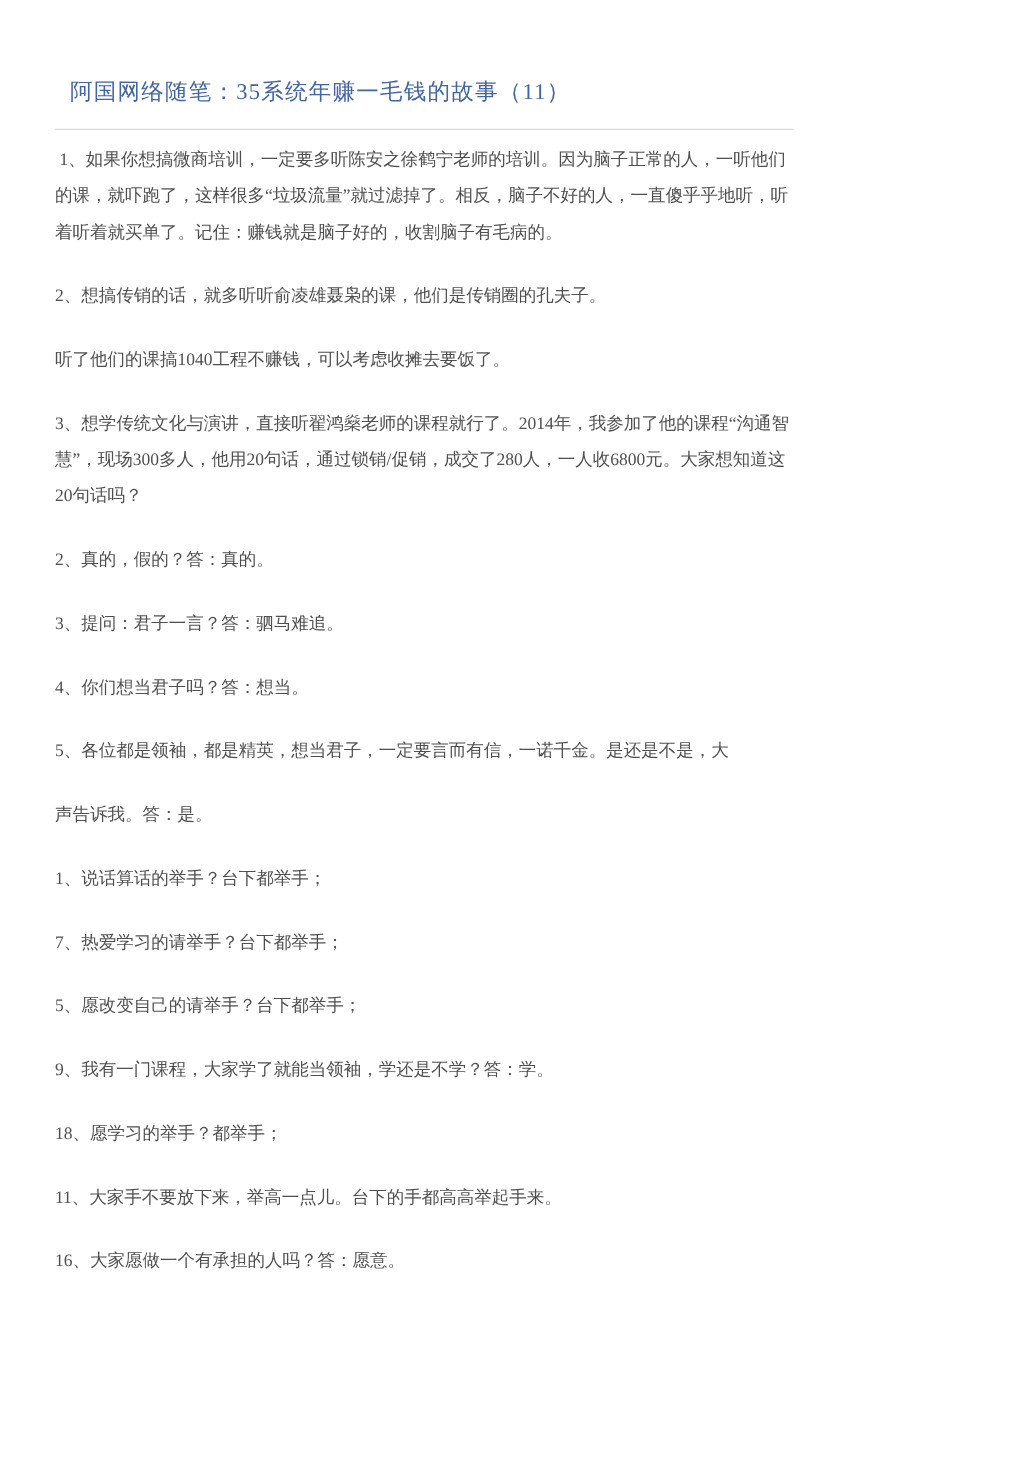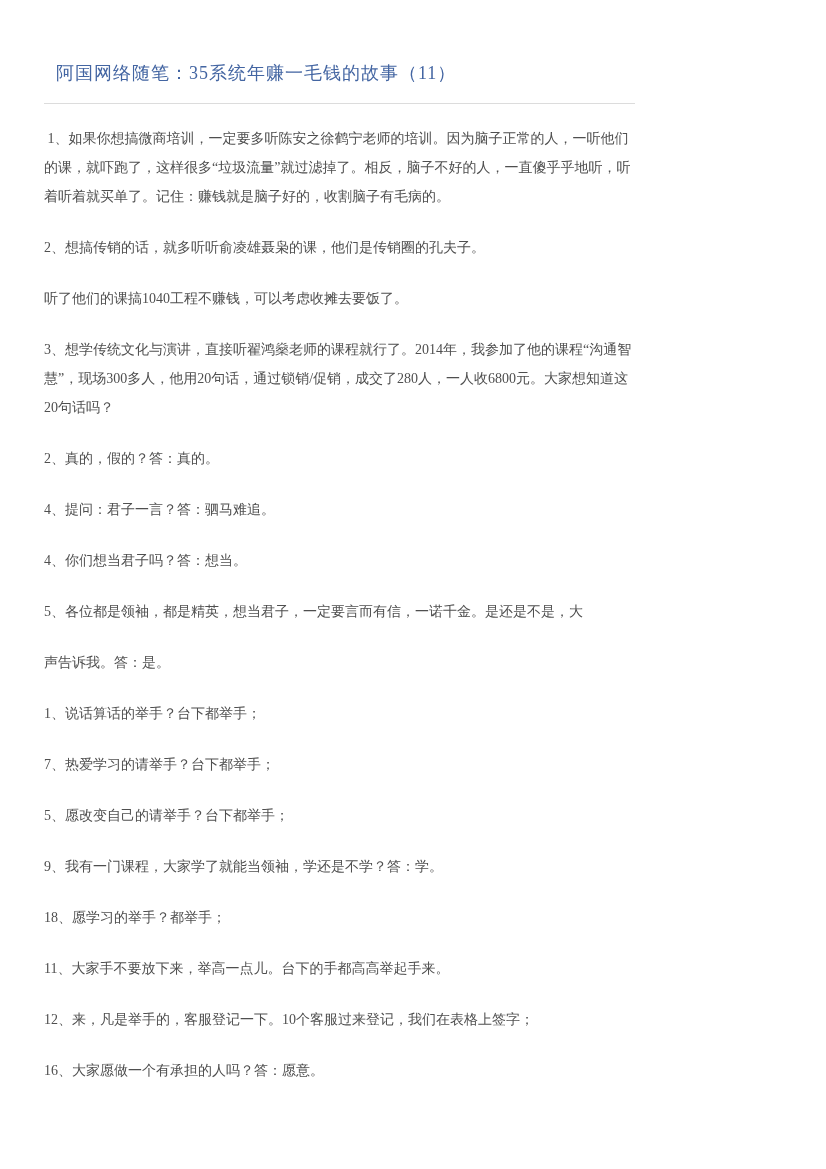--- a/index.html
+++ b/index.html
@@ -27,40 +27,39 @@
     border-top: 1px solid var(--divider-color, #dcdcdc);
     margin: 16px 0 0 0;
     height: 0;
   }
   .content p {
     margin: 22px 0;
     font-size: 14px;
     line-height: 29px;
     color: var(--text-color, #4f4f4f);
   }
-  .content p.first { margin-top: 20px; }
+  .content p.first { margin-top: 10px; }
 </style>
 </head>
 <body>
 
 <div class="page">
   <h1 class="title">阿国网络随笔：35系统年赚一毛钱的故事（11）</h1>
   <hr class="divider">
   <div class="content">
     <p class="first">&nbsp;1、如果你想搞微商培训，一定要多听陈安之徐鹤宁老师的培训。因为脑子正常的人，一听他们的课，就吓跑了，这样很多“垃圾流量”就过滤掉了。相反，脑子不好的人，一直傻乎乎地听，听着听着就买单了。记住：赚钱就是脑子好的，收割脑子有毛病的。</p>
     <p>2、想搞传销的话，就多听听俞凌雄聂枭的课，他们是传销圈的孔夫子。</p>
     <p>听了他们的课搞1040工程不赚钱，可以考虑收摊去要饭了。</p>
     <p>3、想学传统文化与演讲，直接听翟鸿燊老师的课程就行了。2014年，我参加了他的课程“沟通智慧”，现场300多人，他用20句话，通过锁销/促销，成交了280人，一人收6800元。大家想知道这20句话吗？</p>
     <p>2、真的，假的？答：真的。</p>
-    <p>4、提问：君子一言？答：驷马难追。</p>
+    <p>3、提问：君子一言？答：驷马难追。</p>
     <p>4、你们想当君子吗？答：想当。</p>
     <p>5、各位都是领袖，都是精英，想当君子，一定要言而有信，一诺千金。是还是不是，大</p>
     <p>声告诉我。答：是。</p>
     <p>1、说话算话的举手？台下都举手；</p>
     <p>7、热爱学习的请举手？台下都举手；</p>
     <p>5、愿改变自己的请举手？台下都举手；</p>
     <p>9、我有一门课程，大家学了就能当领袖，学还是不学？答：学。</p>
     <p>18、愿学习的举手？都举手；</p>
     <p>11、大家手不要放下来，举高一点儿。台下的手都高高举起手来。</p>
-    <p>12、来，凡是举手的，客服登记一下。10个客服过来登记，我们在表格上签字；</p>
     <p>16、大家愿做一个有承担的人吗？答：愿意。</p>
   </div>
 </div>
 
 </body></html>

